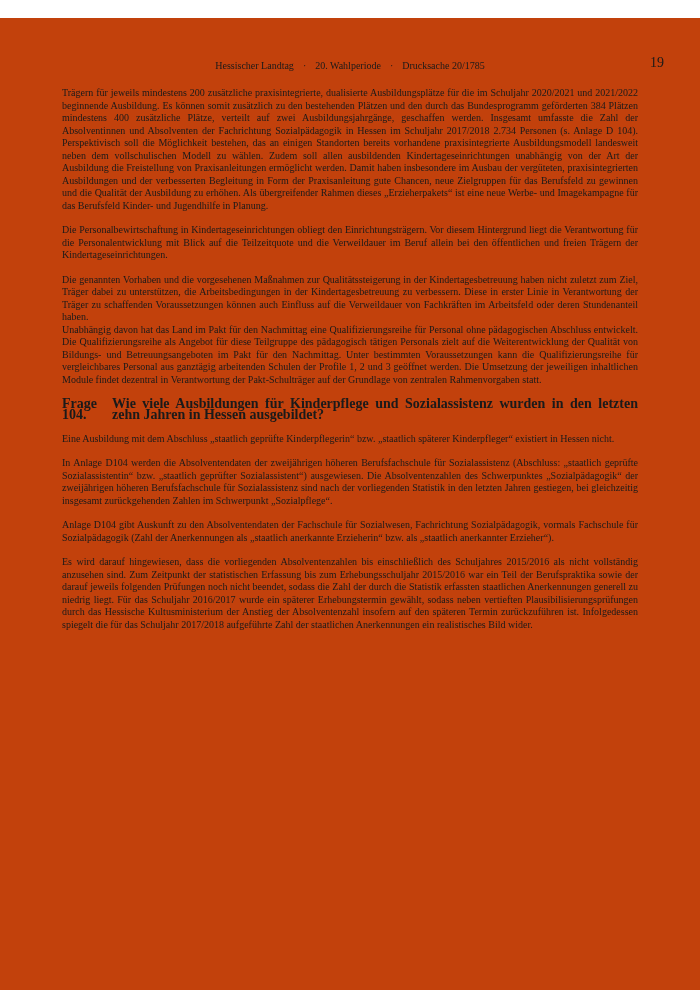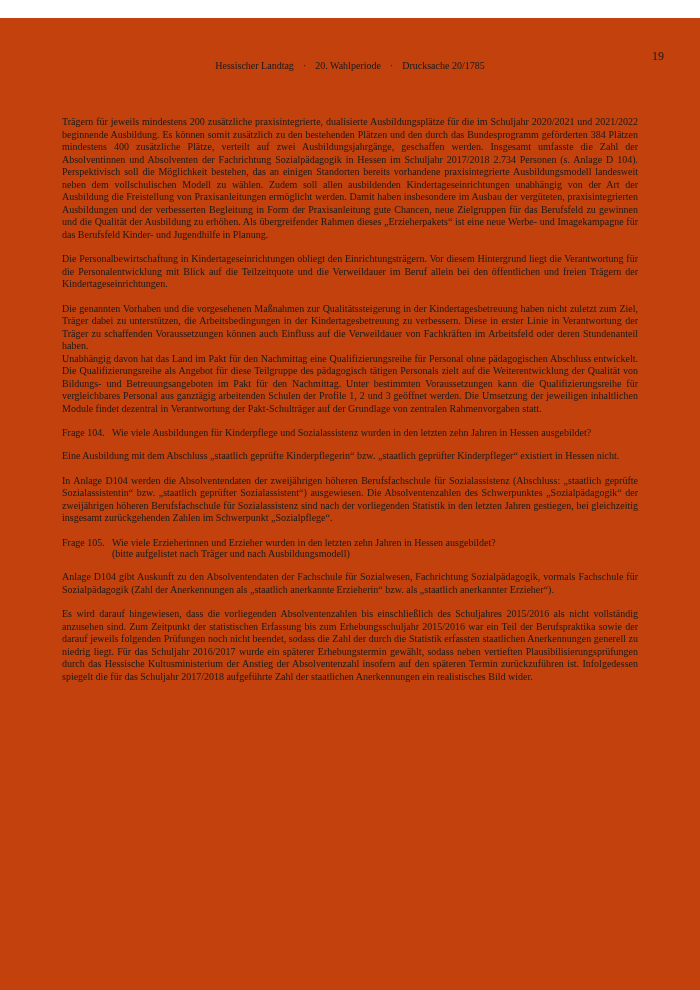--- a/index.html
+++ b/index.html
@@ -25,41 +25,42 @@
     left: 62px;
     width: 576px;
     text-align: center;
     font-size: 10px;
     line-height: 12px;
     white-space: nowrap;
   }
   .header-center .sep { margin: 0 9px; }
   .page-number {
     position: absolute;
-    top: 32px;
+    top: 39px;
     right: 36px;
-    font-size: 12px;
+    font-size: 14px;
     line-height: 12px;
   }
   .content {
     position: absolute;
-    top: 98px;
+    top: 69px;
     left: 62px;
     width: 576px;
     font-size: 10px;
     line-height: 12.5px;
     text-align: justify;
   }
   .content > * + * { margin-top: 12px; }
   .content > .no-gap { margin-top: 0; font-family: Liberation Serif, serif; }
   .question {
     display: flex;
-    font-size: 10px;
+    font-size: 14px;
     line-height: 11.3px;
     text-align: justify;
+    font-weight: bold;
   }
   .q-label { flex: 0 0 50px; }
   .q-text { flex: 1; }
 </style>
 </head>
 <body>
 
 <div class="page">
 
   <div class="header-center">
@@ -75,31 +76,24 @@
 
     <p>Die genannten Vorhaben und die vorgesehenen Maßnahmen zur Qualitätssteigerung in der Kindertagesbetreuung haben nicht zuletzt zum Ziel, Träger dabei zu unterstützen, die Arbeitsbedingungen in der Kindertagesbetreuung zu verbessern. Diese in erster Linie in Verantwortung der Träger zu schaffenden Voraussetzungen können auch Einfluss auf die Verweildauer von Fachkräften im Arbeitsfeld oder deren Stundenanteil haben.</p>
 
     <p class="no-gap">Unabhängig davon hat das Land im Pakt für den Nachmittag eine Qualifizierungsreihe für Personal ohne pädagogischen Abschluss entwickelt. Die Qualifizierungsreihe als Angebot für diese Teilgruppe des pädagogisch tätigen Personals zielt auf die Weiterentwicklung der Qualität von Bildungs- und Betreuungsangeboten im Pakt für den Nachmittag. Unter bestimmten Voraussetzungen kann die Qualifizierungsreihe für vergleichbares Personal aus ganztägig arbeitenden Schulen der Profile 1, 2 und 3 geöffnet werden. Die Umsetzung der jeweiligen inhaltlichen Module findet dezentral in Verantwortung der Pakt-Schulträger auf der Grundlage von zentralen Rahmenvorgaben statt.</p>
 
     <div class="question">
       <span class="q-label">Frage 104.</span>
       <span class="q-text">Wie viele Ausbildungen für Kinderpflege und Sozialassistenz wurden in den letzten zehn Jahren in Hessen ausgebildet?</span>
     </div>
 
-    <p>Eine Ausbildung mit dem Abschluss „staatlich geprüfte Kinderpflegerin“ bzw. „staatlich geprüfter Kinderpfleger“ existiert in Hessen nicht.</p>
+    <p>Eine Ausbildung mit dem Abschluss „staatlich geprüfte Kinderpflegerin“ bzw. „staatlich späterer Kinderpfleger“ existiert in Hessen nicht.</p>
 
     <p>In Anlage D104 werden die Absolventendaten der zweijährigen höheren Berufsfachschule für Sozialassistenz (Abschluss: „staatlich geprüfte Sozialassistentin“ bzw. „staatlich geprüfter Sozialassistent“) ausgewiesen. Die Absolventenzahlen des Schwerpunktes „Sozialpädagogik“ der zweijährigen höheren Berufsfachschule für Sozialassistenz sind nach der vorliegenden Statistik in den letzten Jahren gestiegen, bei gleichzeitig insgesamt zurückgehenden Zahlen im Schwerpunkt „Sozialpflege“.</p>
 
-    <div class="question">
-      <span class="q-label">Frage 105.</span>
-      <span class="q-text">
-        <div>Wie viele Erzieherinnen und Erzieher wurden in den letzten zehn Jahren in Hessen ausgebildet?</div>
-        <div>(bitte aufgelistet nach Träger und nach Ausbildungsmodell)</div>
-      </span>
-    </div>
 
     <p>Anlage D104 gibt Auskunft zu den Absolventendaten der Fachschule für Sozialwesen, Fachrichtung Sozialpädagogik, vormals Fachschule für Sozialpädagogik (Zahl der Anerkennungen als „staatlich anerkannte Erzieherin“ bzw. als „staatlich anerkannter Erzieher“).</p>
 
     <p>Es wird darauf hingewiesen, dass die vorliegenden Absolventenzahlen bis einschließlich des Schuljahres 2015/2016 als nicht vollständig anzusehen sind. Zum Zeitpunkt der statistischen Erfassung bis zum Erhebungsschuljahr 2015/2016 war ein Teil der Berufspraktika sowie der darauf jeweils folgenden Prüfungen noch nicht beendet, sodass die Zahl der durch die Statistik erfassten staatlichen Anerkennungen generell zu niedrig liegt. Für das Schuljahr 2016/2017 wurde ein späterer Erhebungstermin gewählt, sodass neben vertieften Plausibilisierungsprüfungen durch das Hessische Kultusministerium der Anstieg der Absolventenzahl insofern auf den späteren Termin zurückzuführen ist. Infolgedessen spiegelt die für das Schuljahr 2017/2018 aufgeführte Zahl der staatlichen Anerkennungen ein realistisches Bild wider.</p>
 
   </div>
 
 </div>
 
 </body></html>

